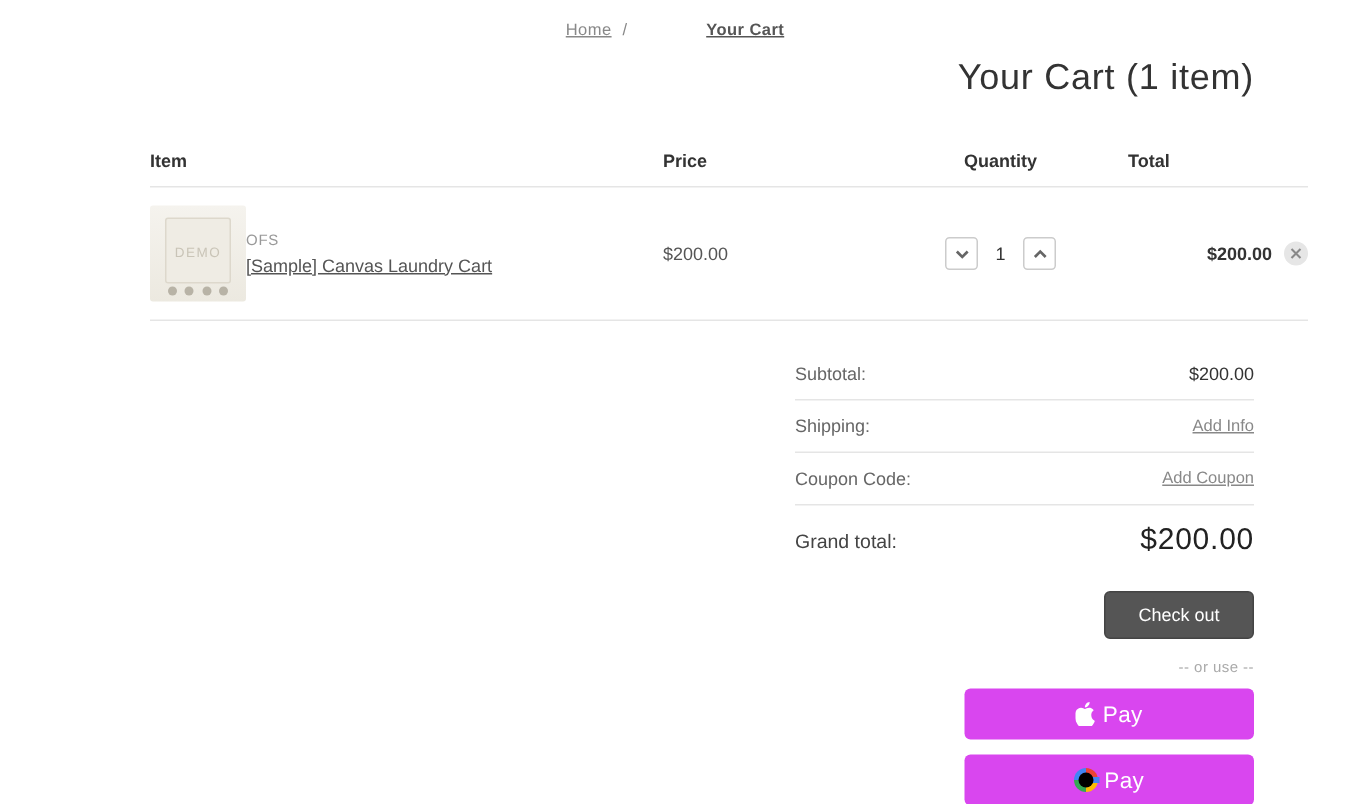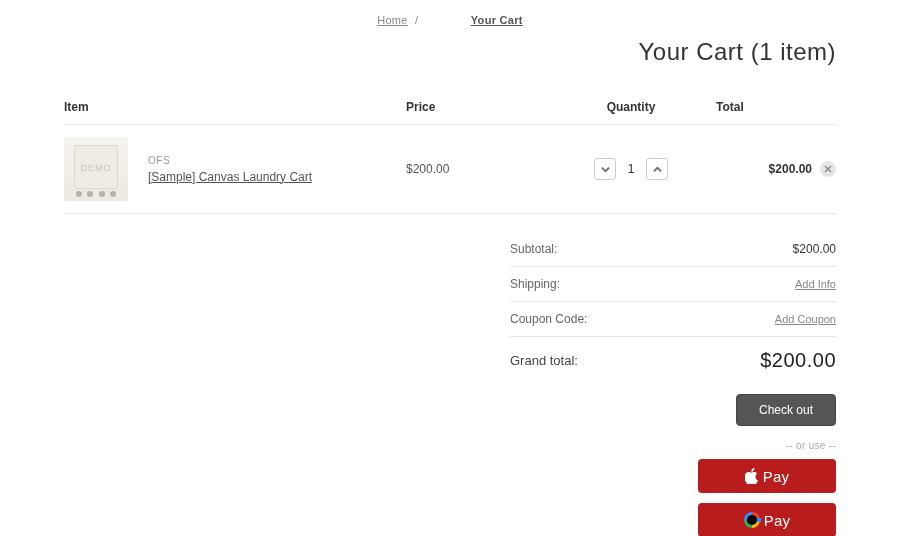--- a/index.html
+++ b/index.html
@@ -22,40 +22,40 @@
   .breadcrumb .sep { margin: 0 4px; color: #888; }
   .breadcrumb .current { color: #555; font-weight: 600; text-decoration: underline; margin-left: 45px; }
   h1.title {
     text-align: right;
     font-weight: 400;
     font-size: 24px;
     color: #333;
     letter-spacing: 0.5px;
     margin-bottom: 26px;
   }
-  table.cart { width: 100%; border-collapse: collapse; }
+  table.cart { width: 100%; border-collapse: collapse; margin-left: 36px; }
   .cart th {
     text-align: left;
     font-size: 12px;
     font-weight: 600;
     color: #333;
     padding: 8px 0 10px 0;
     border-bottom: 1px solid #e5e5e5;
   }
   .cart th.col-price, .cart td.col-price { width: 140px; }
   .cart th.col-qty, .cart td.col-qty { width: 170px; text-align: center; }
   .cart th.col-total, .cart td.col-total { width: 120px; text-align: left; }
   .cart td {
     padding: 12px 0;
     border-bottom: 1px solid #e5e5e5;
     vertical-align: middle;
     font-size: 12px;
     color: #555;
   }
-  .item-cell { display: flex; align-items: center; gap: 20px; }
+  .item-cell { display: flex; align-items: center; gap: 0; }
   .thumb {
     width: 64px; height: 64px;
     background: linear-gradient(180deg,#f5f3ee,#ece9e0);
     border-radius: 2px;
     position: relative;
     overflow: hidden;
   }
   .thumb::before{
     content:"";
     position:absolute; left:10px; right:10px; top:8px; bottom:12px;
@@ -99,20 +99,21 @@
   }
   .row-total-wrap { display:flex; align-items:center; justify-content:flex-end; }
   .row-total-val { font-weight:600; color:#333; }
 
   .summary { width: 326px; margin-left:auto; margin-top: 18px; }
   .srow {
     display:flex; justify-content:space-between; align-items:center;
     padding: 10px 0;
     border-bottom:1px solid #e5e5e5;
     font-size:12px;
+    margin-left:20px;
   }
   .srow .label { color:#666; }
   .srow .val { color:#333; }
   .srow a.action { color:#888; text-decoration:underline; font-size:11px; }
   .srow.grand { border-bottom:none; padding-top:12px; }
   .srow.grand .label { color:#444; font-size:13px; }
   .srow.grand .val { color:#222; font-size:20px; font-weight:400; letter-spacing:0.5px; }
 
   .checkout-btn {
     display:block; margin-left:auto; margin-top:12px;
@@ -123,22 +124,22 @@
   }
   .or-use {
     text-align:right; font-size:10px; color:#aaa;
     margin:14px 0 8px 0; letter-spacing:0.3px;
   }
   .alt-pay {
     display:flex; flex-direction:column; gap:10px;
     align-items:flex-end;
   }
   .pay-btn {
-    width:138px; height:34px;
-    background:#b91c1c; color:#fff;
+    width:193px; height:34px;
+    background:#d946ef; color:#fff;
     border:none; border-radius:4px;
     display:flex; align-items:center; justify-content:center;
     gap:4px; cursor:pointer;
     font-size:15px; 
   }
   .pay-btn .pay-word { font-weight:500; letter-spacing:0.3px; }
   .pay-btn svg { height:16px; }
   .g-icon {
     width:16px;height:16px;border-radius:50%;
     background: conic-gradient(#ea4335 0 25%, #fbbc05 0 50%, #34a853 0 75%, #4285f4 0 100%);

